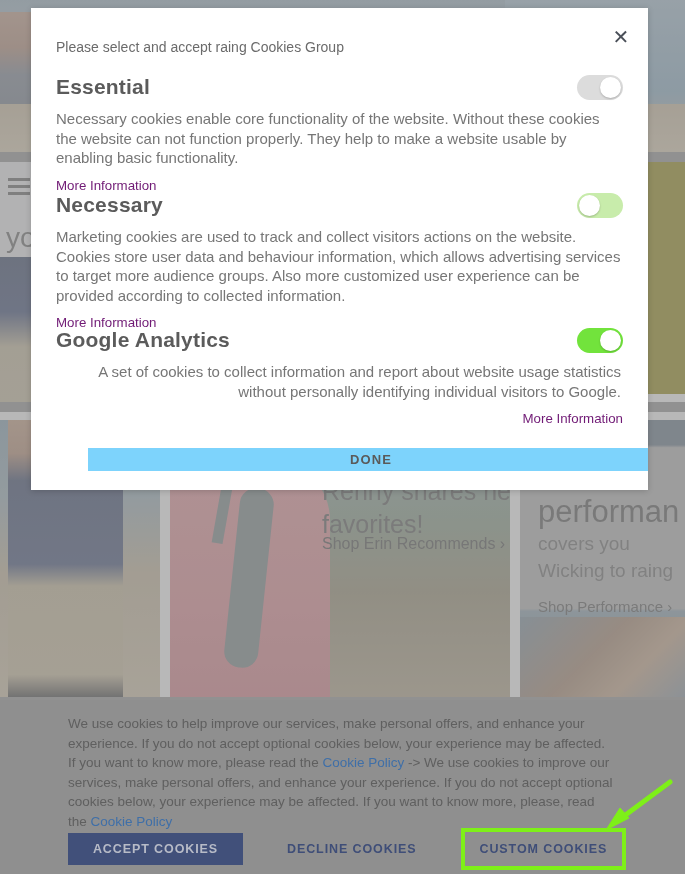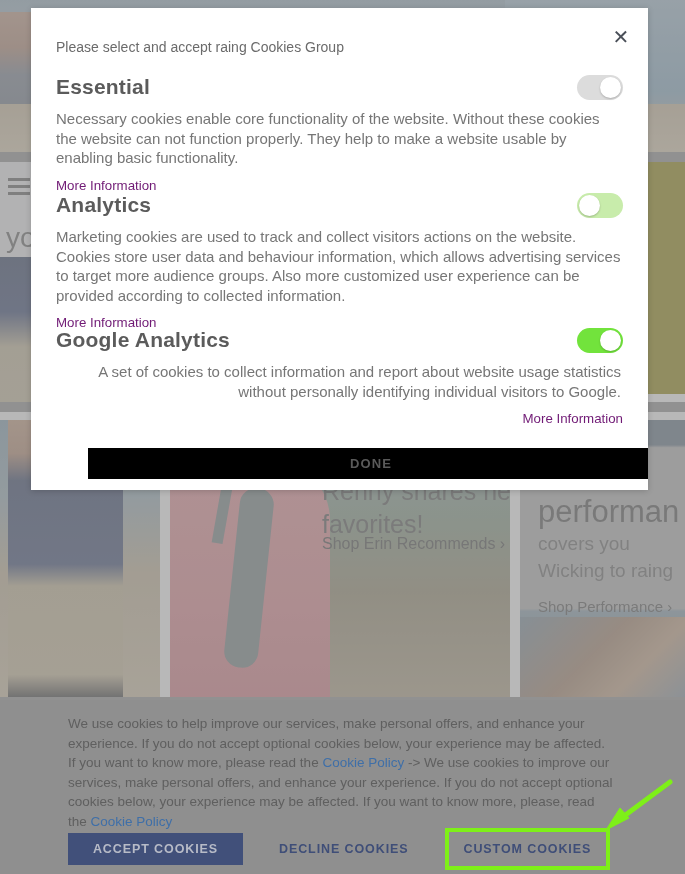--- a/index.html
+++ b/index.html
@@ -193,21 +193,21 @@
     color: #3f6fa8;
     cursor: pointer;
     text-decoration: none;
   }
   .banner-buttons {
     position: absolute;
     left: 68px; top: 828px - 700px; 
     top: 128px;
     display: flex;
     align-items: center;
-    gap: 0;
+    gap: 8px;
   }
   .btn-accept {
     width: 175px; height: 32px;
     background: #41507a;
     color: #b7bbc7;
     font-size: 12.5px;
     font-weight: bold;
     letter-spacing: .9px;
     display: flex; align-items: center; justify-content: center;
     border: none; cursor: pointer;
@@ -338,22 +338,22 @@
 
   .toggle.state-off-green { background: #c8ecab; }
   .toggle.state-off-green .knob { left: 2px; }
 
   .toggle.state-on { background: #72e33c; }
   .toggle.state-on .knob { right: 2px; }
 
   .done-button {
     position: absolute;
     left: 57px; top: 440px;
-    width: 566px; height: 31px;
-    background: #000000;
+    width: 566px; height: 23px;
+    background: #7dd3fc;
     color: #5a5a5a;
     font-size: 13px;
     font-weight: bold;
     letter-spacing: 1.1px;
     display: flex; align-items: center; justify-content: center;
     border: none; cursor: pointer;
     font-family: "Liberation Sans", sans-serif;
   }
 </style>
 </head>
@@ -465,21 +465,21 @@
         <button class="toggle state-locked">
           <span class="knob"></span>
         </button>
       </div>
       <div class="group-desc">Necessary cookies enable core functionality of the website. Without these cookies the website can not function properly. They help to make a website usable by enabling basic functionality.</div>
       <a class="group-link">More Information</a>
     </div>
 
     <div class="group" style="top:181px;">
       <div class="group-head">
-        <div class="group-title">Analytics</div>
+        <div class="group-title">Necessary</div>
         <button class="toggle state-off-green">
           <span class="knob"></span>
         </button>
       </div>
       <div class="group-desc">Marketing cookies are used to track and collect visitors actions on the website. Cookies store user data and behaviour information, which allows advertising services to target more audience groups. Also more customized user experience can be provided according to collected information.</div>
       <a class="group-link">More Information</a>
     </div>
 
     <div class="group" style="top:316px;text-align:right;">
       <div class="group-head">

